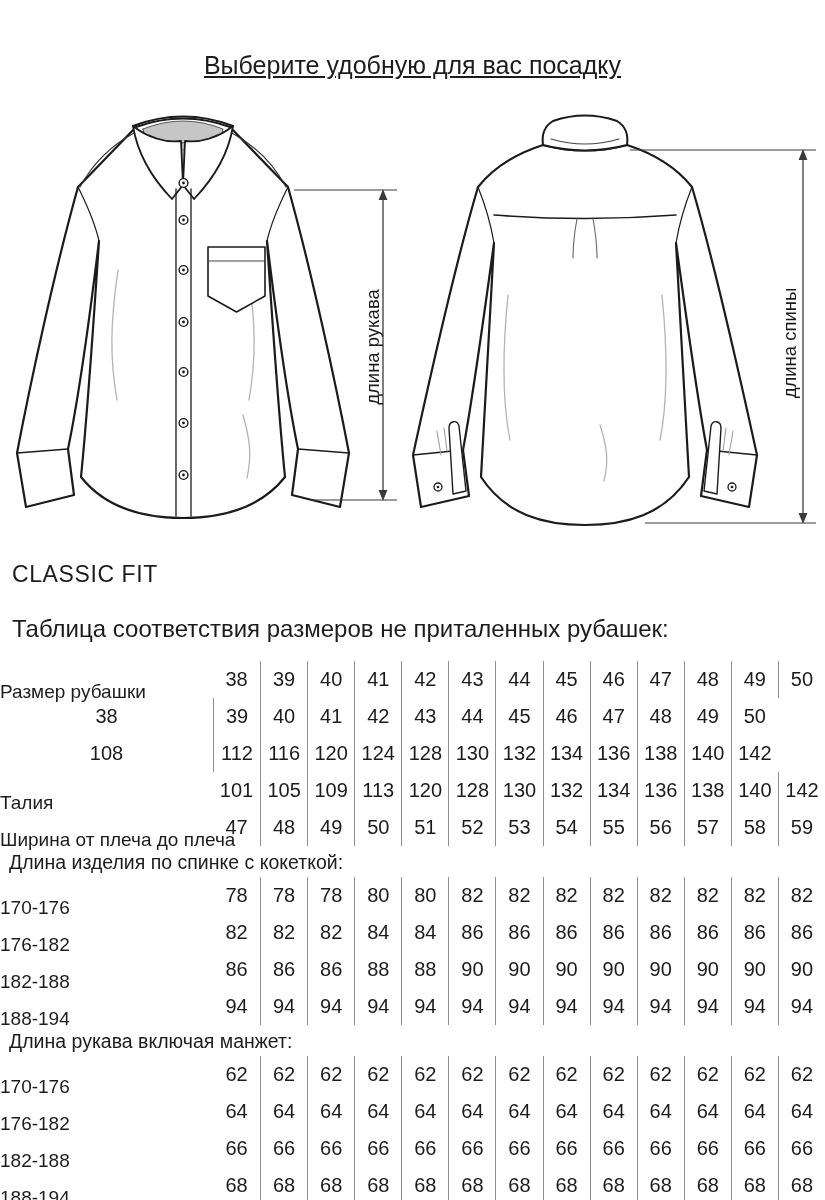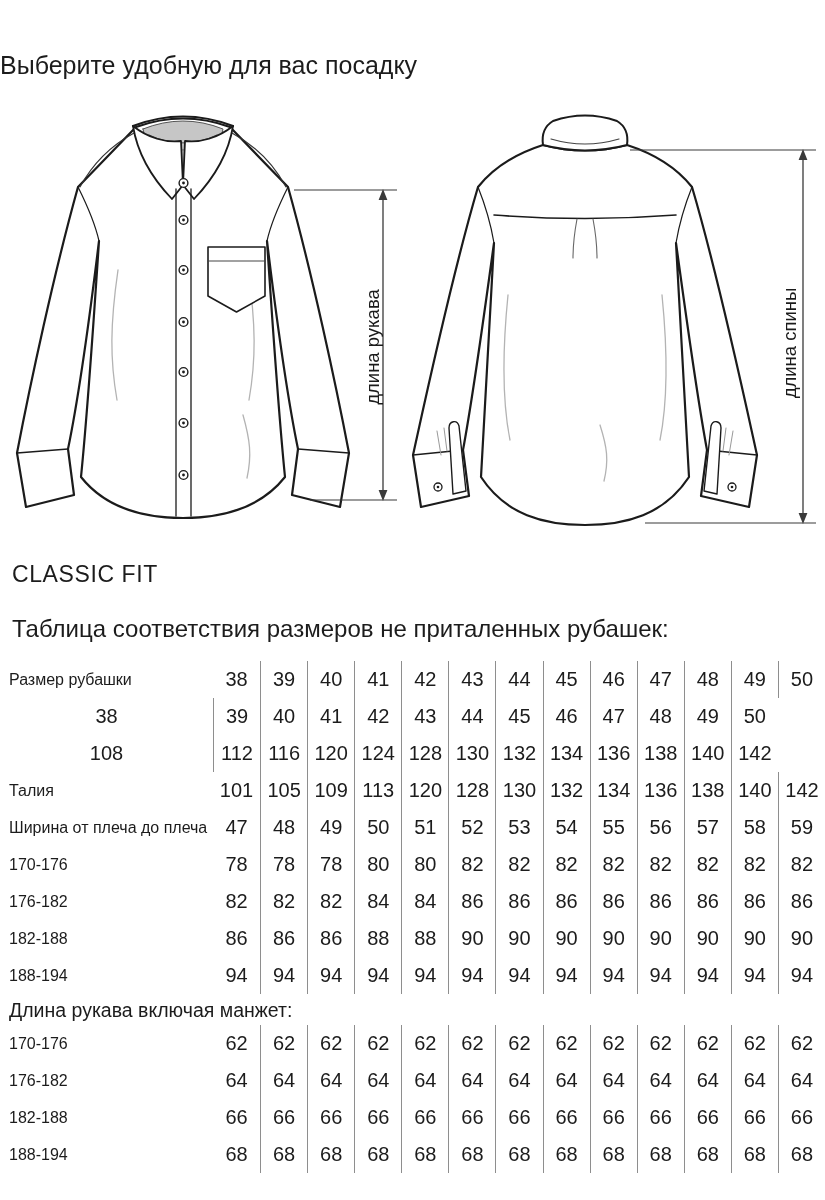--- a/index.html
+++ b/index.html
@@ -1,26 +1,26 @@
 <!DOCTYPE html>
 <html><head>
 <meta charset="utf-8">
 <style>
   html,body{margin:0;padding:0;background:#fff;}
   body{width:825px;height:1200px;overflow:hidden;position:relative;
        font-family:"Liberation Sans",sans-serif;color:#1c1c1c;}
-  .title{position:absolute;top:51px;left:0;width:825px;margin:0;text-align:left;
-         font-size:25px;font-weight:400;}
+  .title{position:absolute;top:51px;left:0;width:825px;margin:0;text-align:center;
+         font-size:25px;font-weight:400;text-decoration:underline;}
   svg.figure{position:absolute;top:95px;left:0;}
   .fit-heading{position:absolute;top:561px;left:12px;margin:0;font-size:23px;
                font-weight:400;letter-spacing:.6px;}
   .fit-subtitle{position:absolute;top:615px;left:12px;font-size:24px;}
   .size-table{position:absolute;top:661px;left:0;width:825px;}
   .trow{display:grid;grid-template-columns:213px repeat(13,1fr);height:37px;}
-  .tlabel{padding-left:9px;font-size:16px;line-height:37px;white-space:nowrap;}
+  .tlabel{font-size:19px;line-height:37px;white-space:nowrap;margin-top:12px;}
   .tcell{text-align:center;font-size:20px;height:37px;line-height:37px;}
   .tcell + .tcell{border-left:1.6px solid #8e8e8e;}
   .tbl-header{height:31px;line-height:32px;padding-left:9px;font-size:19.5px;white-space:nowrap;}
 </style>
 </head>
 <body>
 
 <h1 class="title">Выберите удобную для вас посадку</h1>
 
 <svg class="figure" width="825" height="460" viewBox="0 0 825 460">
@@ -241,20 +241,21 @@
         <div class="tcell">53</div>
         <div class="tcell">54</div>
         <div class="tcell">55</div>
         <div class="tcell">56</div>
         <div class="tcell">57</div>
         <div class="tcell">58</div>
         <div class="tcell">59</div>
       </div>
     </div>
     <div class="tblock">
+      <div class="tbl-header">Длина изделия по спинке с кокеткой:</div>
       <div class="trow">
         <div class="tlabel">170-176</div>
         <div class="tcell">78</div>
         <div class="tcell">78</div>
         <div class="tcell">78</div>
         <div class="tcell">80</div>
         <div class="tcell">80</div>
         <div class="tcell">82</div>
         <div class="tcell">82</div>
         <div class="tcell">82</div>

